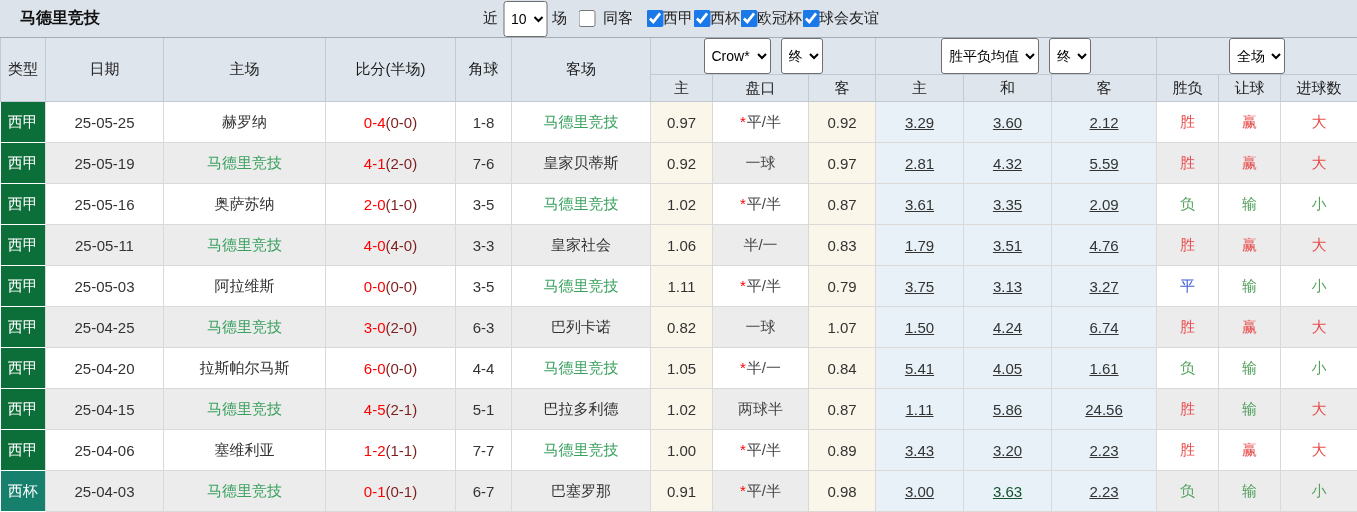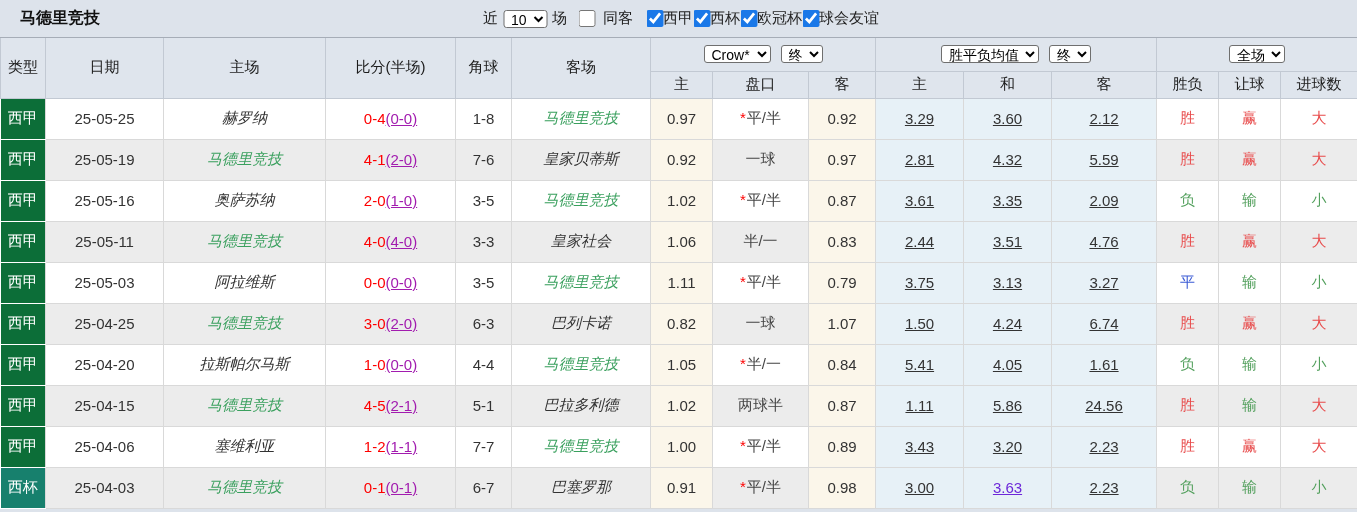--- a/index.html
+++ b/index.html
@@ -6,49 +6,49 @@
   html,body { width:1357px; background:#dde3eb; font-family:"Liberation Sans","DejaVu Sans",sans-serif; }
   .page { width:1357px; }
 
   
   .topbar { height:38px; background:#dde3eb; position:relative; display:flex; align-items:center;
             border-bottom:1px solid #a6adb7; }
   .title  { margin-left:20px; font-size:16px; font-weight:bold; color:#111; }
   .controls { position:absolute; left:50%; transform:translateX(-50%); display:flex; align-items:center;
               font-size:15px; color:#222; white-space:nowrap; }
   .controls .lbl { margin:0 5px; }
-  select { font-family:"Liberation Sans","DejaVu Sans",sans-serif; font-size:14px; height:18px;
+  select { font-family:"Liberation Sans","DejaVu Sans",sans-serif; font-size:14px; height:36px;
            background:#fff; color:#000; border:1px solid #6f6f6f; border-radius:3px; padding:0 3px; }
   input[type=checkbox] { width:17px; height:17px; accent-color:#1a78e8; margin:0 3px 0 6px; vertical-align:middle; }
   .league-filters { display:flex; align-items:center; margin-left:8px; }
   .league-filters label { display:flex; align-items:center; }
   .league-filters input { margin:0; }
 
   
   table { width:1357px; table-layout:fixed; border-collapse:collapse; background:#fff; }
   thead th { background:#dfe5ed; font-weight:normal; font-size:15px; color:#1c1c1c;
              border:1px solid #c2c9d3; }
   thead tr.h1 th { height:33px; border-top:none; }
   thead tr.h2 th { height:27px; }
   .grp-selects { display:flex; justify-content:center; align-items:center; gap:10px; }
 
   tbody td { height:41px; text-align:center; vertical-align:middle; font-size:15px; color:#333;
              border:1px solid #d9d9d9; background:#fff; }
   tr.even td { background:#ececec; }
   td.cream  { background:#fbf6ea !important; }
   td.blue   { background:#e7f1f7 !important;text-decoration:underline; }
   td.type-cell { color:#fff; border-top-color:#fff; border-bottom-color:#fff; border-left:none; }
-  .team { color:#333; text-decoration:none; cursor:pointer;font-style:italic; }
+  .team { color:#333; text-decoration:none; cursor:pointer; }
   .team.hl-team { color:#3aa05e; }
   .score-main { color:#fe0000; }
-  .score-half { color:#a21caf;text-decoration:underline; }
+  .score-half { color:#7f1d1d; }
   .star { color:#fe0000; margin-right:1px; }
   .pankou-text { color:#444; }
   td.res { font-size:15px; }
-  .num-hl { color:#6d28d9; }
+  .num-hl { color:#14532d; }
 </style>
 </head>
 <body>
 
 <div class="page">
 
   <div class="topbar">
     <div class="title">马德里竞技</div>
     <div class="controls">
       <span class="lbl">近</span>
@@ -200,21 +200,21 @@
         <tr class="even">
           <td class="type-cell" style="background: rgb(12, 110, 56);">西甲</td>
           <td class="date-cell">25-05-11</td>
           <td class="team-cell"><span class="team hl-team">马德里竞技</span></td>
           <td class="score-cell"><span class="score-main">4-0</span><span class="score-half">(4-0)</span></td>
           <td class="corner-cell">3-3</td>
           <td class="team-cell"><span class="team">皇家社会</span></td>
           <td class="cream">1.06</td>
           <td class="pankou-cell"><span class="pankou-text">半/一</span></td>
           <td class="cream">0.83</td>
-          <td class="blue">2.44</td>
+          <td class="blue">1.79</td>
           <td class="blue">3.51</td>
           <td class="blue">4.76</td>
           <td class="res" style="color: rgb(232, 76, 76);">胜</td>
           <td class="res" style="color: rgb(232, 76, 76);">赢</td>
           <td class="res" style="color: rgb(232, 76, 76);">大</td>
         </tr>
         <tr class="odd">
           <td class="type-cell" style="background: rgb(12, 110, 56);">西甲</td>
           <td class="date-cell">25-05-03</td>
           <td class="team-cell"><span class="team">阿拉维斯</span></td>
@@ -245,21 +245,21 @@
           <td class="blue">4.24</td>
           <td class="blue">6.74</td>
           <td class="res" style="color: rgb(232, 76, 76);">胜</td>
           <td class="res" style="color: rgb(232, 76, 76);">赢</td>
           <td class="res" style="color: rgb(232, 76, 76);">大</td>
         </tr>
         <tr class="odd">
           <td class="type-cell" style="background: rgb(12, 110, 56);">西甲</td>
           <td class="date-cell">25-04-20</td>
           <td class="team-cell"><span class="team">拉斯帕尔马斯</span></td>
-          <td class="score-cell"><span class="score-main">1-0</span><span class="score-half">(0-0)</span></td>
+          <td class="score-cell"><span class="score-main">6-0</span><span class="score-half">(0-0)</span></td>
           <td class="corner-cell">4-4</td>
           <td class="team-cell"><span class="team hl-team">马德里竞技</span></td>
           <td class="cream">1.05</td>
           <td class="pankou-cell"><span class="star">*</span><span class="pankou-text">半/一</span></td>
           <td class="cream">0.84</td>
           <td class="blue">5.41</td>
           <td class="blue">4.05</td>
           <td class="blue">1.61</td>
           <td class="res" style="color: rgb(83, 160, 93);">负</td>
           <td class="res" style="color: rgb(83, 160, 93);">输</td>

